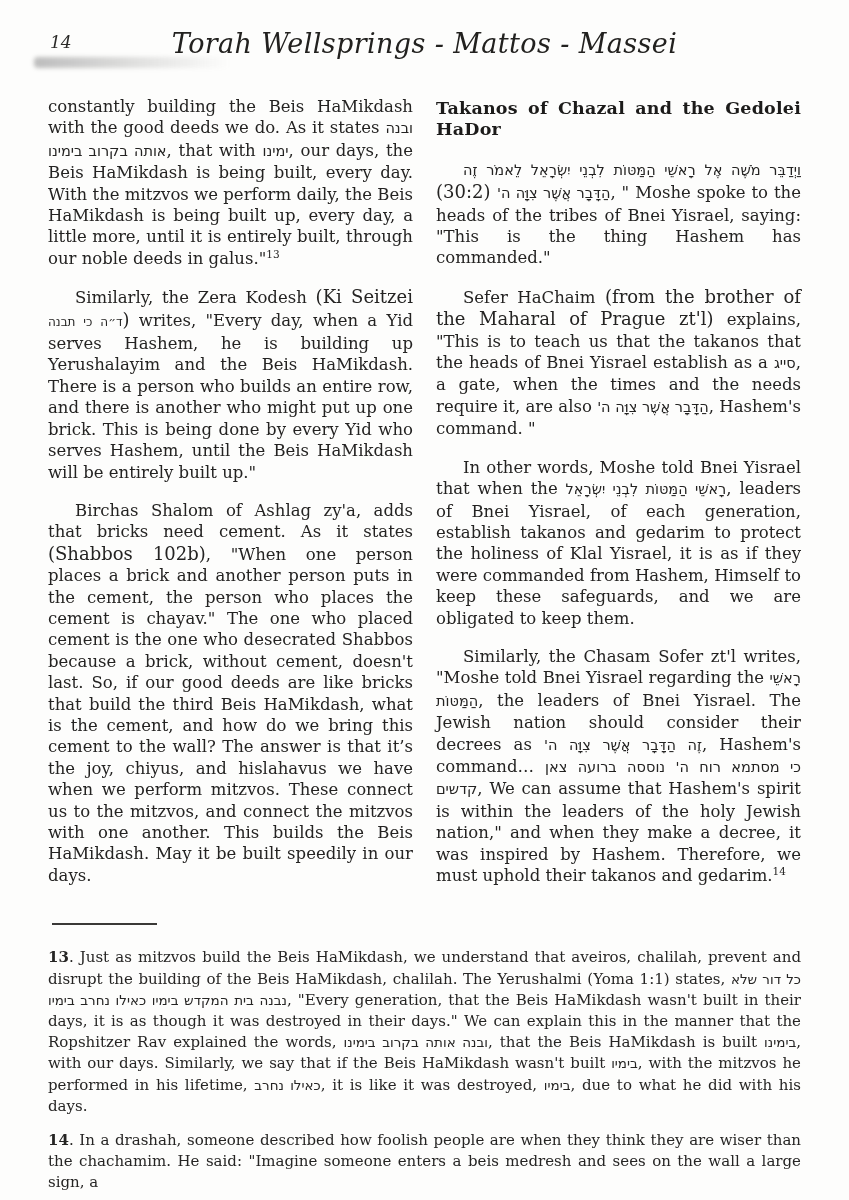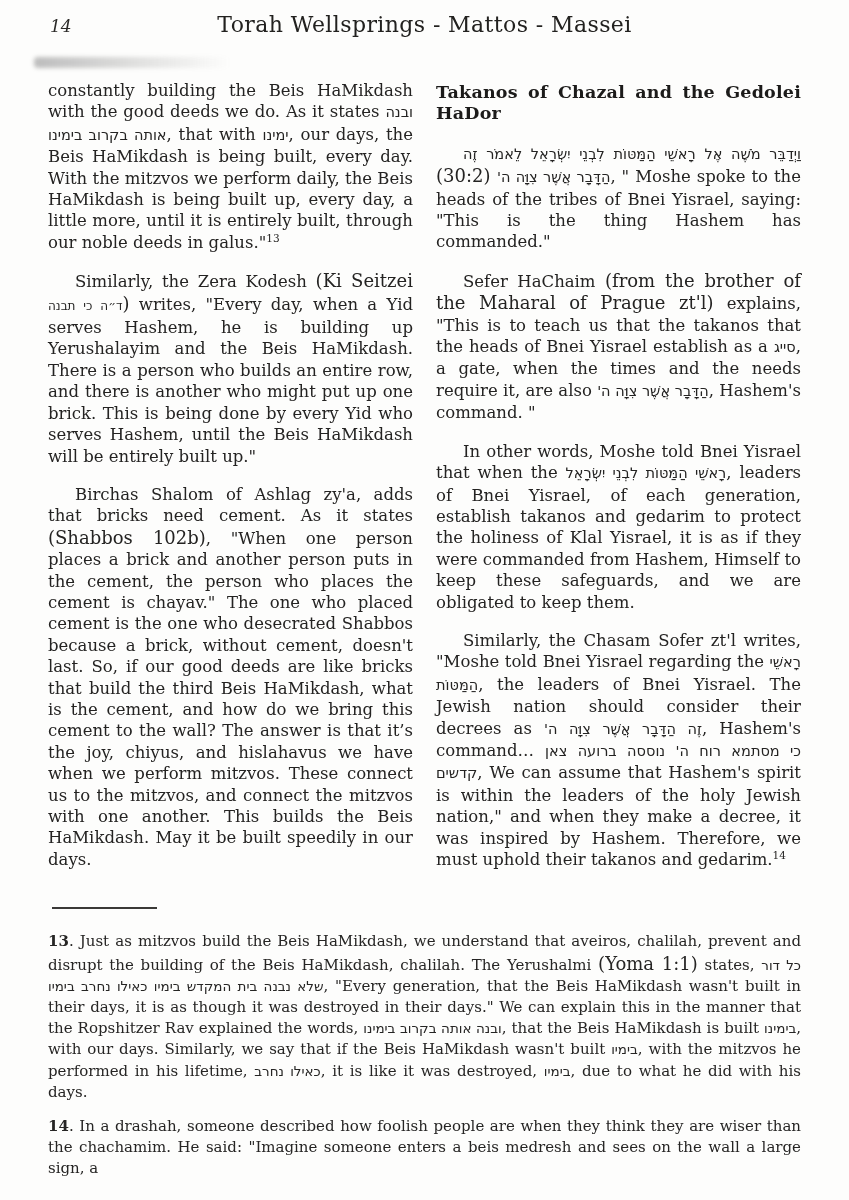--- a/index.html
+++ b/index.html
@@ -5,38 +5,39 @@
   html, body { margin: 0; padding: 0; background: #ffffff; }
   .page {
     position: relative;
     width: 849px;
     height: 1200px;
     margin: 0 auto;
     background: #fdfdfc;
     color: #222120;
     font-family: "DejaVu Serif", "Liberation Serif", serif;
     box-sizing: border-box;
-    padding: 12px 48px 0 48px;
+    padding: 28px 48px 0 48px;
     overflow: hidden;
   }
   
   .page-header {
     position: relative;
     height: 30px;
   }
   .page-number {
     position: absolute;
     left: 2px; top: 4px;
     font-style: italic;
     font-size: 17px;
     color: #2b2a28;
   }
   .page-title {
     text-align: center;
-    font-size: 22px;
+    font-style: italic;
+    font-size: 27px;
     letter-spacing: 0.4px;
     color: #22211f;
   }
   .scan-artifact {
     position: absolute;
     left: 34px; top: 57px;
     width: 196px; height: 11px;
     background: linear-gradient(90deg, rgba(70,70,70,.35), rgba(120,120,120,.18) 60%, rgba(160,160,160,0));
     filter: blur(2px);
     border-radius: 4px;
@@ -83,21 +84,21 @@
     margin: 20px 0 22px 4px;
   }
   .footnotes {
     text-align: justify;
     font-size: 15px;
     line-height: 21.2px;
     color: #262524;
   }
   .footnotes .para { margin: 0 0 13px 0; }
   .footnotes .run-he { font-size: 13.5px; }
-  .footnotes .run-small { font-size: 18px; }
+  .footnotes .run-small { font-size: 15px; }
 </style>
 </head>
 <body>
 
 <div class="page">
 
   <div class="scan-artifact"></div>
 
   <header class="page-header">
     <span class="page-number">14</span>

